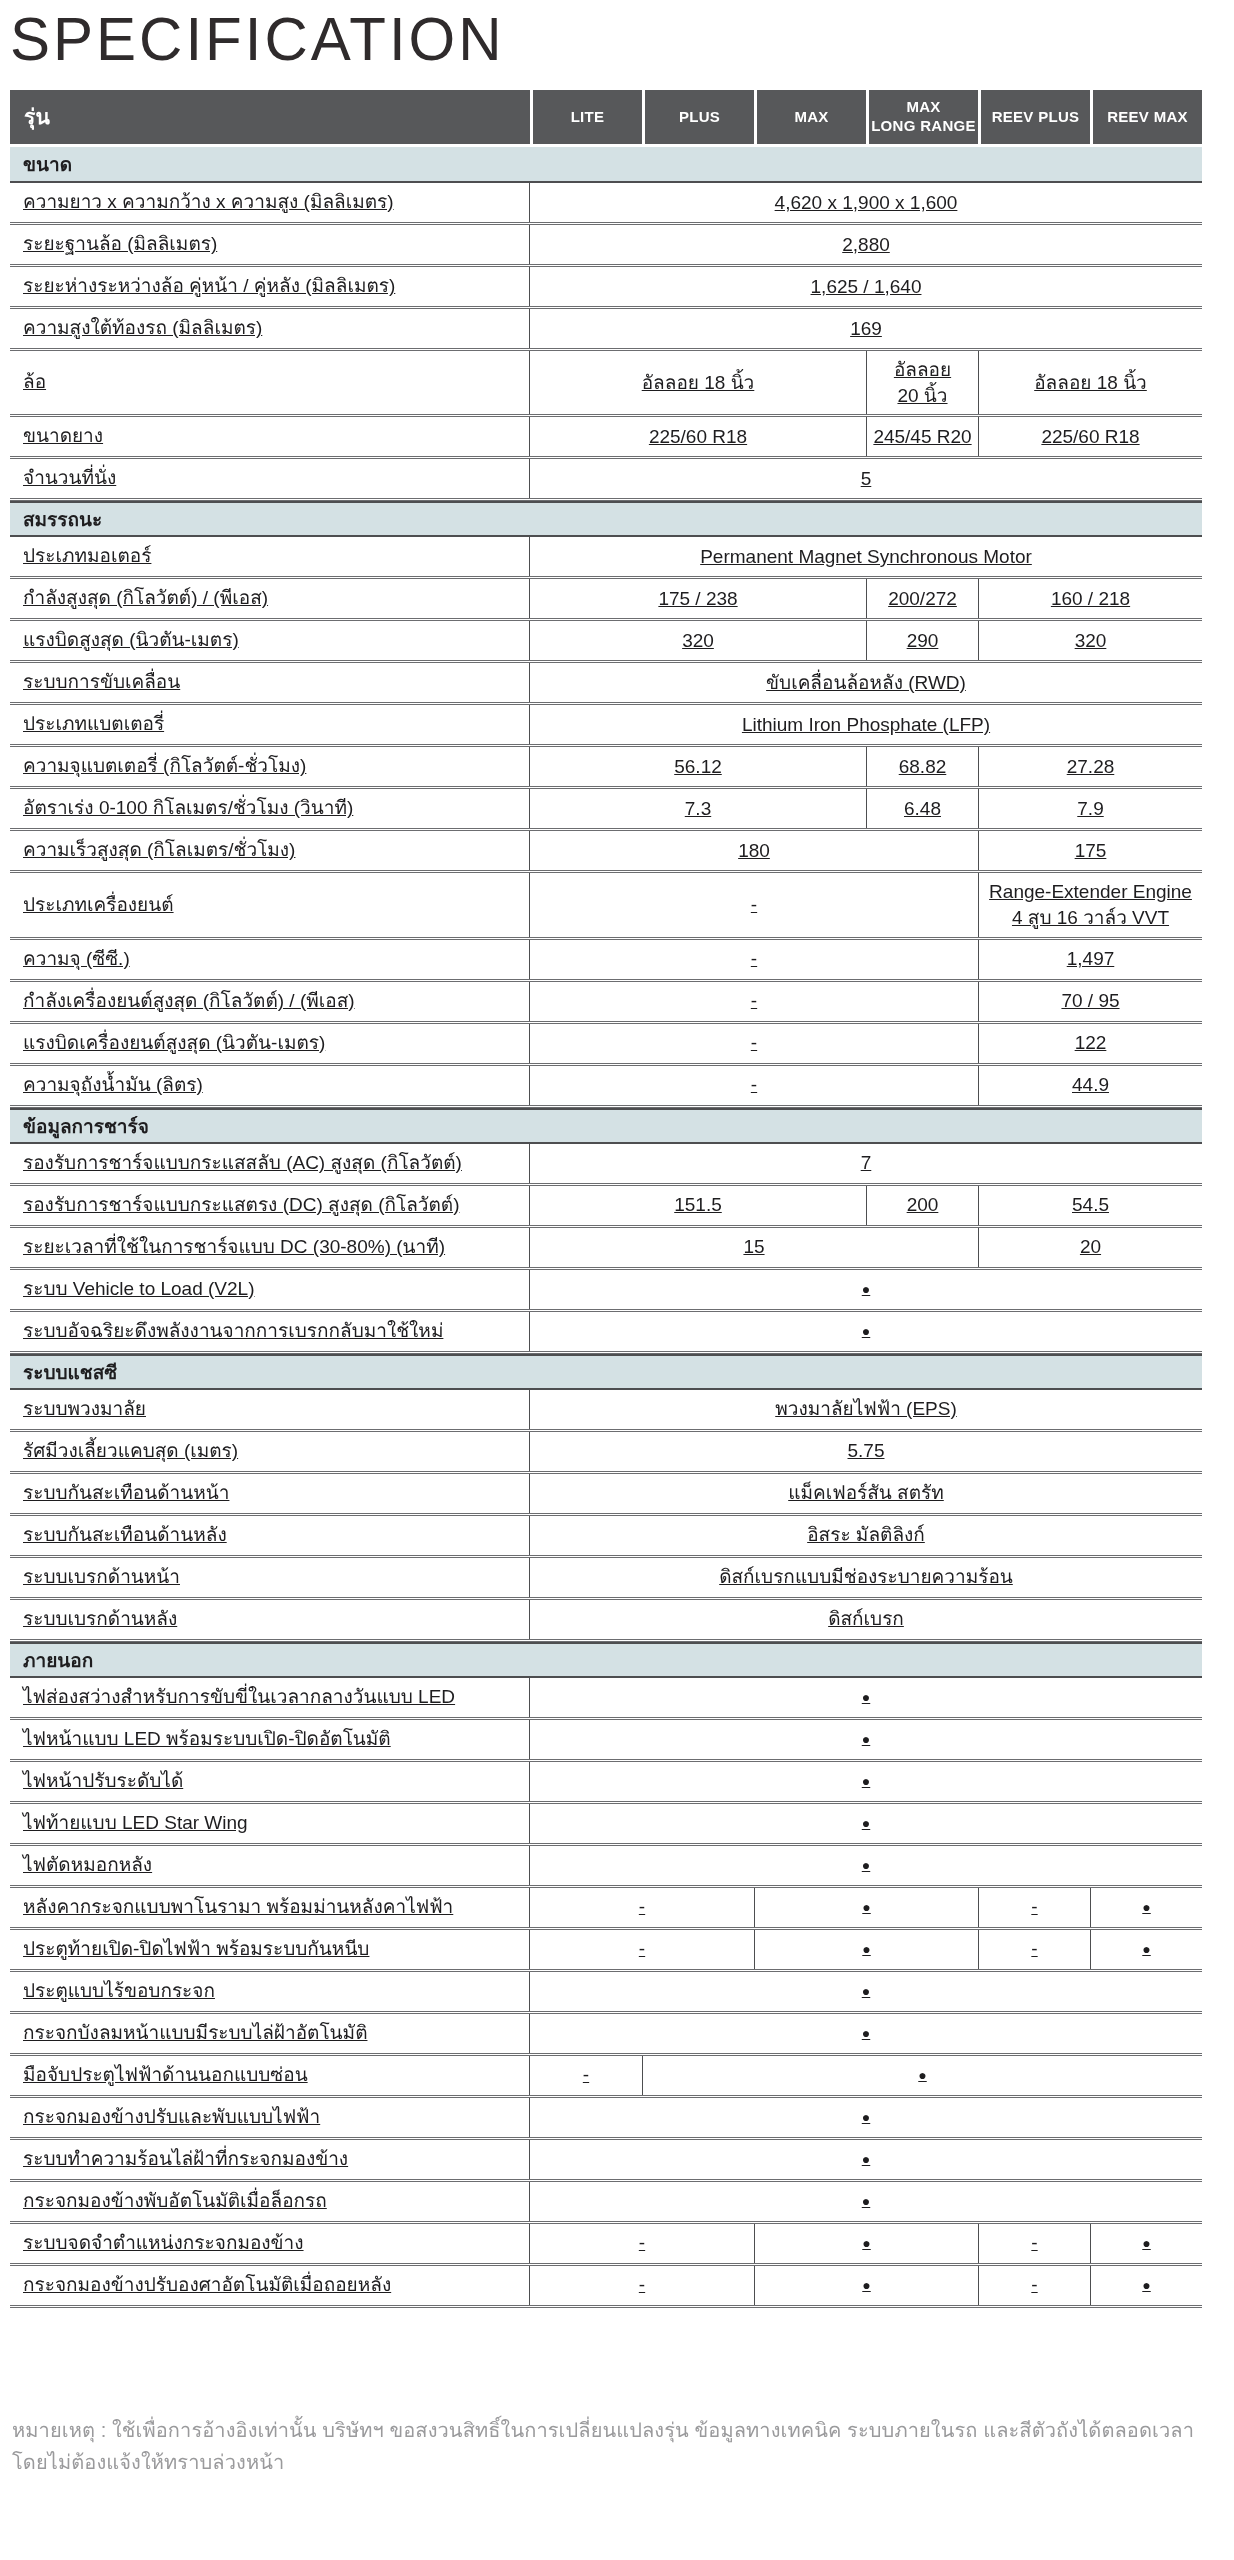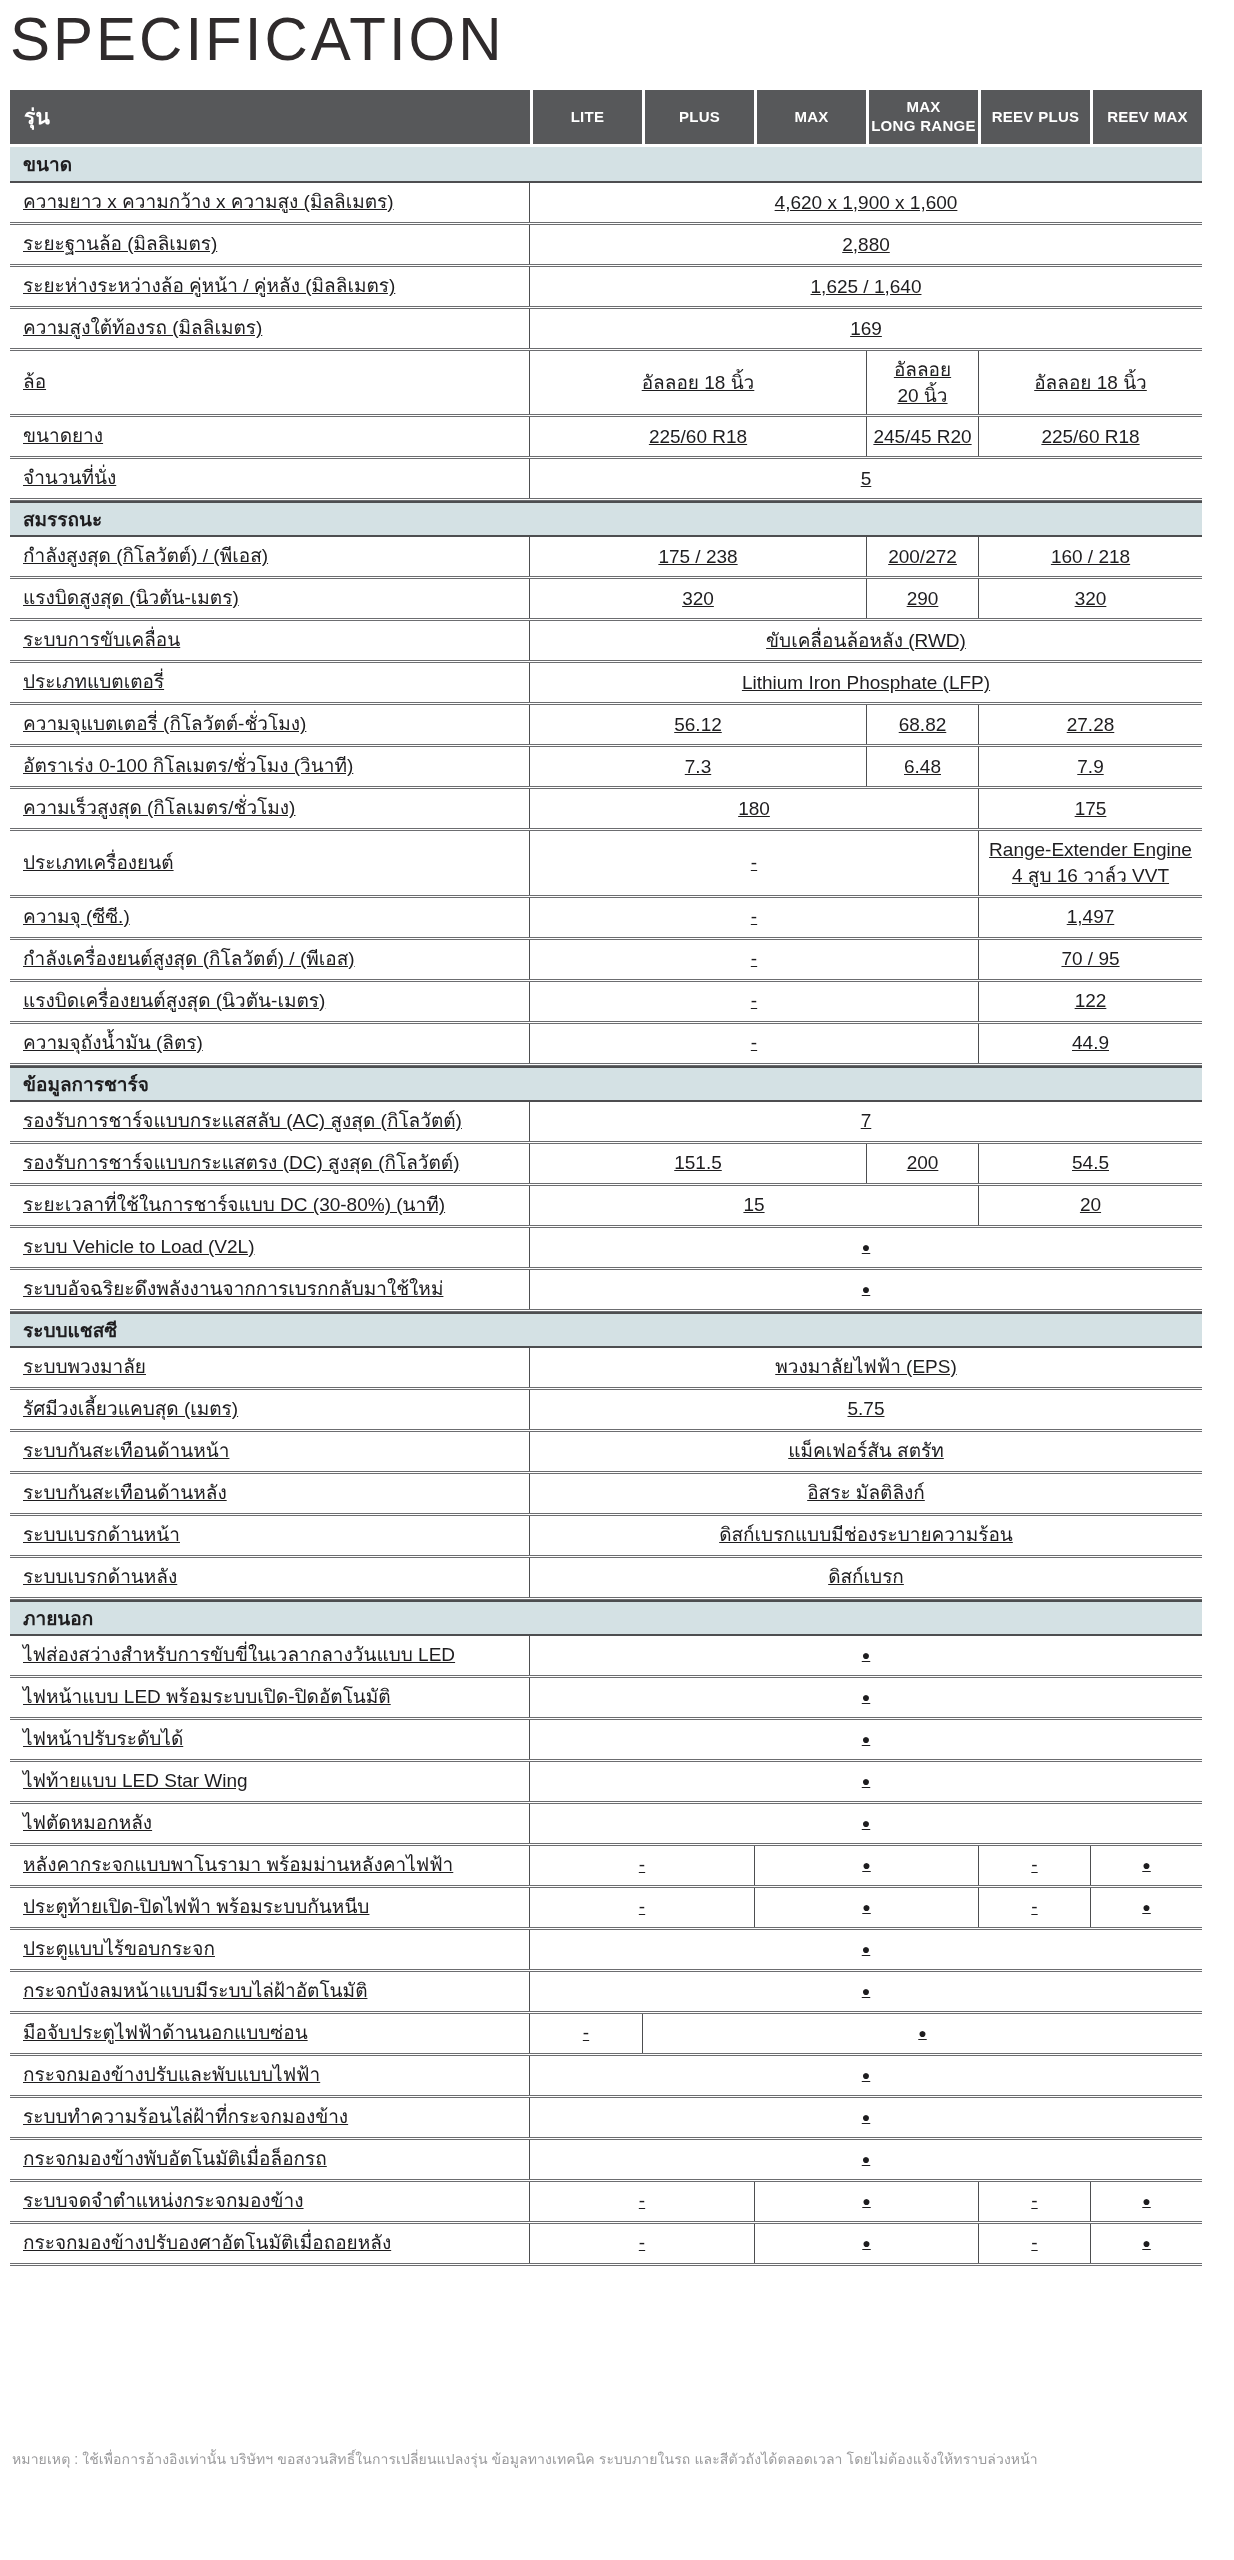--- a/index.html
+++ b/index.html
@@ -69,22 +69,22 @@
   }
   .value-cell{
     display:flex;align-items:center;justify-content:center;
     text-align:center;font-size:19px;line-height:1.35;
     padding:6px 4px;white-space:pre-line;
     border-left:1.5px solid var(--line);
   }
   .value-cell.first{border-left:none;}
   .value-cell.dot{font-size:14px;}
   .footnote{
-    position:absolute;left:12px;bottom:32px;width:1200px;
-    font-size:14px;color:var(--footnote);letter-spacing:.1px;
+    position:absolute;left:12px;bottom:24px;width:1200px;
+    font-size:20px;color:var(--footnote);letter-spacing:.1px;
   }
 </style>
 </head>
 <body>
 
 <div class="page">
   <h1 class="title">SPECIFICATION</h1>
 
   <div class="spec-table">
     <div class="head-row">
@@ -127,20 +127,24 @@
           <div class="value-cell first" style="grid-column: span 3;">225/60 R18</div>
           <div class="value-cell" style="grid-column: span 1;">245/45 R20</div>
           <div class="value-cell" style="grid-column: span 2;">225/60 R18</div>
         </div>
         <div class="spec-row">
           <div class="row-label">จำนวนที่นั่ง</div>
           <div class="value-cell first" style="grid-column: span 6;">5</div>
         </div>
         <div class="section-bar">สมรรถนะ</div>
         <div class="spec-row">
+          <div class="row-label">ประเภทมอเตอร์</div>
+          <div class="value-cell first" style="grid-column: span 6;">Permanent Magnet Synchronous Motor</div>
+        </div>
+        <div class="spec-row">
           <div class="row-label">กำลังสูงสุด (กิโลวัตต์) / (พีเอส)</div>
           <div class="value-cell first" style="grid-column: span 3;">175 / 238</div>
           <div class="value-cell" style="grid-column: span 1;">200/272</div>
           <div class="value-cell" style="grid-column: span 2;">160 / 218</div>
         </div>
         <div class="spec-row">
           <div class="row-label">แรงบิดสูงสุด (นิวตัน-เมตร)</div>
           <div class="value-cell first" style="grid-column: span 3;">320</div>
           <div class="value-cell" style="grid-column: span 1;">290</div>
           <div class="value-cell" style="grid-column: span 2;">320</div>

